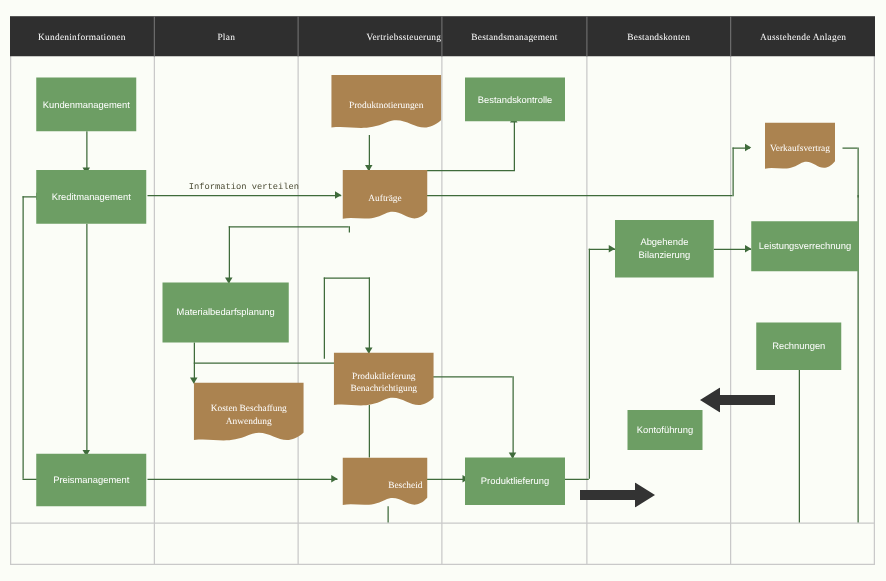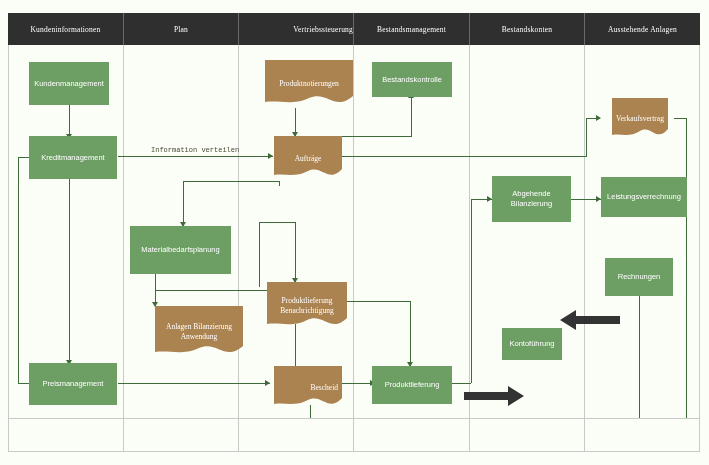--- a/index.html
+++ b/index.html
@@ -174,21 +174,21 @@
   </div>
 
   <div class="node green" style="left:130px;top:226px;width:101px;height:48px;">
     <span class="lbl">Materialbedarfsplanung</span>
   </div>
 
   <div class="node doc" style="left:143px;top:306px;width:88px;height:52px;">
     <svg class="docbg" viewBox="0 0 88 52" preserveAspectRatio="none">
       <path d="M0,0 L88,0 L88,40 C70,56 62,34 44,42 C26,50 16,44 0,46 Z" fill="#ab8350"></path>
     </svg>
-    <span class="lbl">Anlagen Bilanzierung Anwendung</span>
+    <span class="lbl">Kosten Beschaffung Anwendung</span>
   </div>
 
   <div class="node doc" style="left:253px;top:60px;width:88px;height:48px;">
     <svg class="docbg" viewBox="0 0 88 48" preserveAspectRatio="none">
       <path d="M0,0 L88,0 L88,36 C70,52 62,30 44,38 C26,46 16,40 0,42 Z" fill="#ab8350"></path>
     </svg>
     <span class="lbl">Produktnotierungen</span>
   </div>
 
   <div class="node doc" style="left:262px;top:136px;width:68px;height:45px;">

